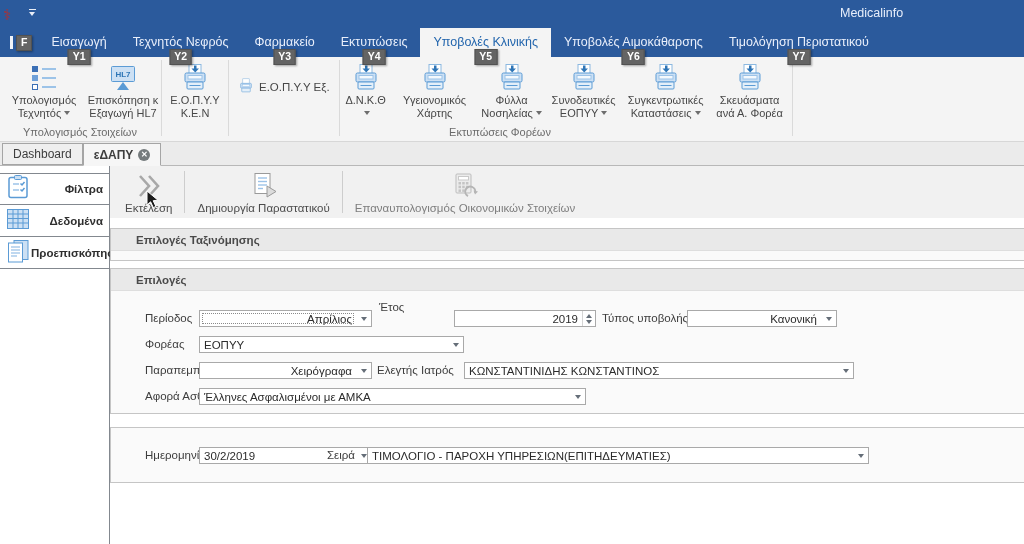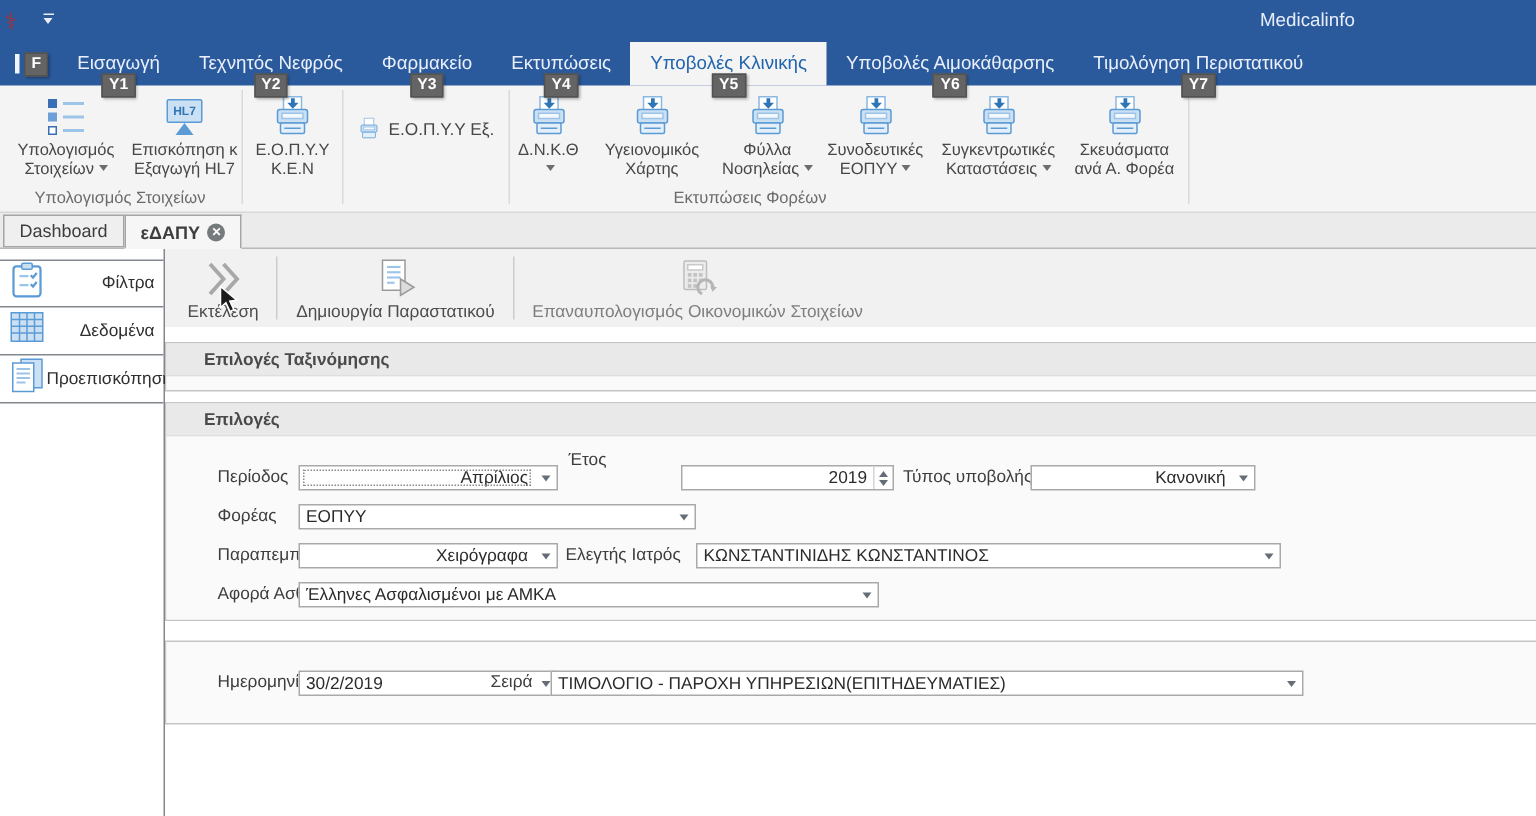--- a/index.html
+++ b/index.html
@@ -44,21 +44,21 @@
   .doctabs { height:24px; background:#ebebeb; border-bottom:1px solid #b8b8b8; display:flex;
     align-items:stretch; padding-left:2px; }
   .dtab { display:flex; align-items:center; gap:5px; padding:0 10px; font-size:12px; color:#3d3d3d;
     border:1px solid #a5a5a5; background:#efefef; margin-top:1px; }
   .dtab.selected { background:#f6f6f6; border-bottom:1px solid #f6f6f6; margin-bottom:-1px;font-weight:bold; }
   .close-icon { width:12px; height:12px; border-radius:50%; background:#757b7d; color:#fff; font-size:8px;
     line-height:12px; text-align:center; display:inline-block; }
 
   
   .workarea { display:flex; height:378px; }
-  .sidebar { width:110px; background:#fff; border-right:1px solid #83888f; padding-top:7px; }
+  .sidebar { width:110px; background:#fff; border-right:1px solid #83888f; padding-top:7px;font-weight:bold; }
   .sbitem { height:32px; border-bottom:1px solid #83888f; display:flex; align-items:center; padding:0 6px 0 5px; }
   .sbitem:first-child { border-top:1px solid #83888f; }
   .sbitem .sblabel { flex:1; text-align:right; font-size:11.5px; color:#2f2f2f; }
   .main { flex:1; display:flex; flex-direction:column; }
 
   
   .cmdbar { height:52px; background:#f1f1f1; display:flex; align-items:stretch; padding-left:5px; position:relative; }
   .cbtn { display:flex; flex-direction:column; align-items:center; justify-content:flex-end;
     padding:3px 10px 4px; gap:1px; font-size:11.5px; color:#4c4c4c; white-space:nowrap; }
   .cbtn .cicon { height:30px; display:flex; align-items:center; justify-content:center; }
@@ -147,21 +147,21 @@
         <svg width="30" height="30" viewBox="0 0 30 30">
             <rect x="3" y="3" width="6" height="6" fill="#3b6fb5"></rect>
             <line x1="13" y1="6" x2="27" y2="6" stroke="#9cc3e8" stroke-width="2"></line>
             <rect x="3" y="12" width="6" height="6" fill="#6d9fd8"></rect>
             <line x1="13" y1="15" x2="27" y2="15" stroke="#9cc3e8" stroke-width="2"></line>
             <rect x="3.5" y="21.5" width="5" height="5" fill="#fff" stroke="#3b6fb5"></rect>
             <line x1="13" y1="24" x2="27" y2="24" stroke="#9cc3e8" stroke-width="2"></line>
           </svg>
       </span>
       <span class="rlabel"><span>Υπολογισμός</span><br>
-        <span>Στοιχείων</span><span class="dd"></span></span>
+        <span>Τεχνητός</span><span class="dd"></span></span>
     </div>
 
     <div class="rbtn" style="width:74px">
       <span class="ricon">
         <svg width="30" height="30" viewBox="0 0 30 30">
             <rect x="3.5" y="3.5" width="23" height="15" rx="1" fill="#cce0f4" stroke="#5b9bd5"></rect>
             <text x="15" y="13.5" font-size="8" font-weight="bold" fill="#2e75b6" text-anchor="middle" font-family="Liberation Sans, sans-serif">HL7</text>
             <polygon points="9,27 21,27 15,19" fill="#5b9bd5"></polygon>
           </svg>
       </span>

